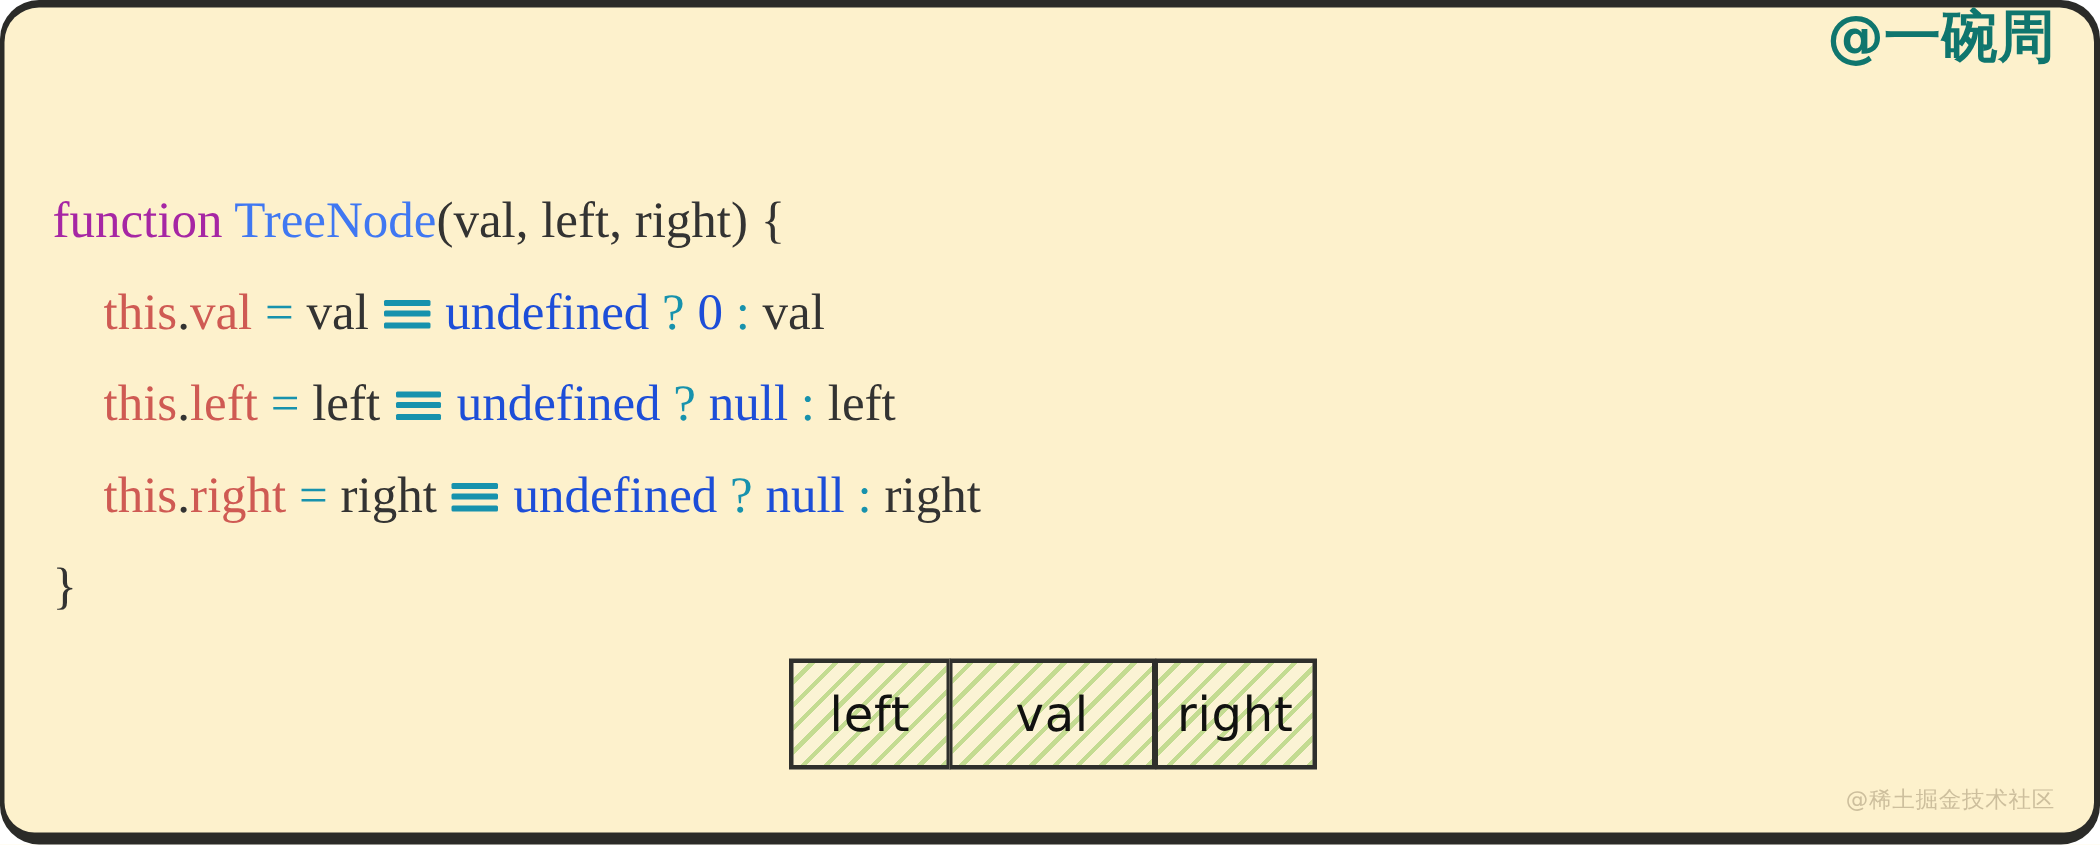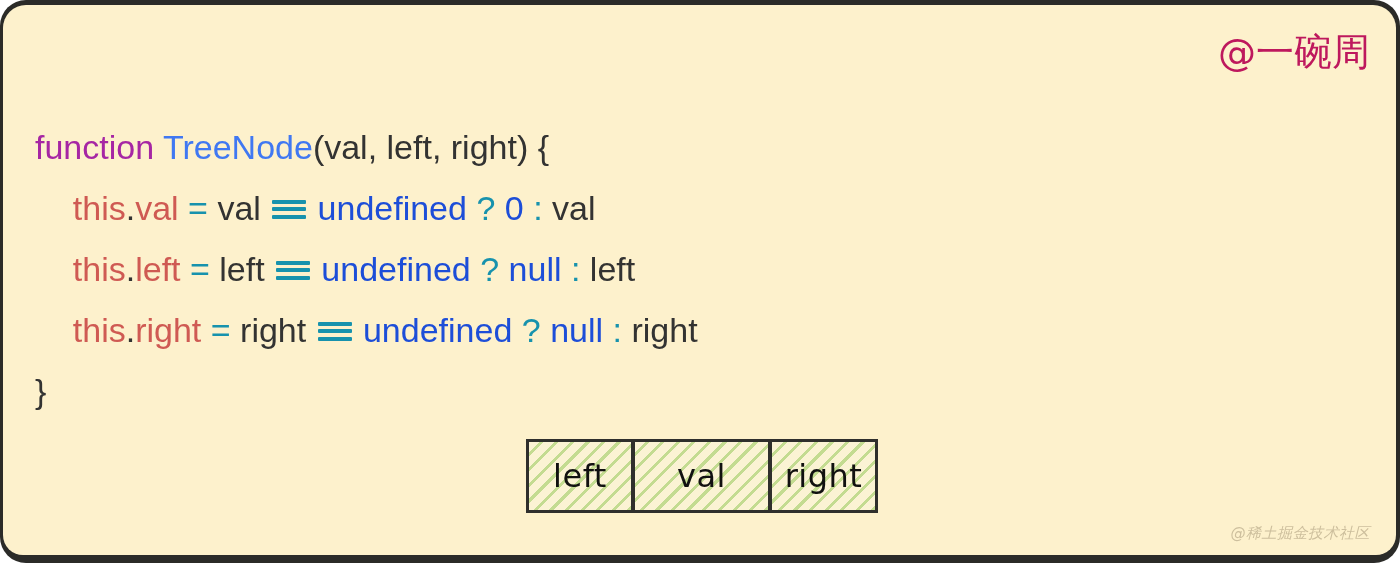--- a/index.html
+++ b/index.html
@@ -35,47 +35,46 @@
     box-sizing: border-box;
     background: #fdf1cc;
     border-radius: 23px 23px 20px 20px;
     overflow: hidden;
   }
 
   
   #watermark-top {
     position: absolute;
     right: 26px;
-    top: 28px;
+    top: 0;
     font-family: "DejaVu Sans", sans-serif;
     font-size: 38px;
-    font-weight: 400;
-    color: #be185d;
+    font-weight: 700;
+    color: #0f766e;
     letter-spacing: 0px;
     line-height: 1;
     white-space: nowrap;
   }
   #watermark-bottom {
     position: absolute;
     right: 26px;
     bottom: 12px;
     font-family: "DejaVu Sans", sans-serif;
     font-size: 15px;
     color: #cdbf9d;
     white-space: nowrap;
     letter-spacing: 0.5px;
-    font-style: italic;
   }
 
   
   #code-block {
     position: absolute;
     left: 32px;
     top: 112px;
-    font-family: Liberation Sans, sans-serif;
+    font-family: Liberation Serif, serif;
     font-size: 34px;
     line-height: 61px;
     white-space: pre;
     color: #333332;
   }
   .code-line {
     white-space: pre;
     height: 61px;
   }
   .tok-keyword   { color: #a626a4; }

